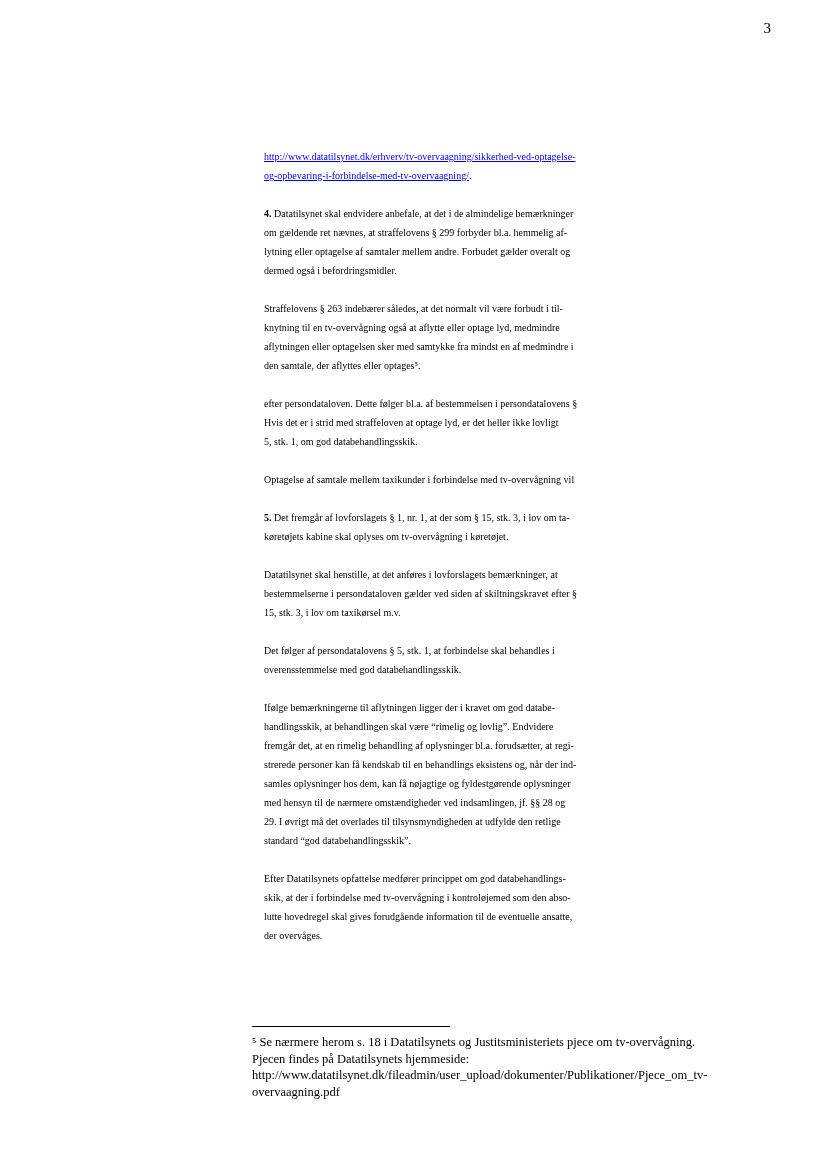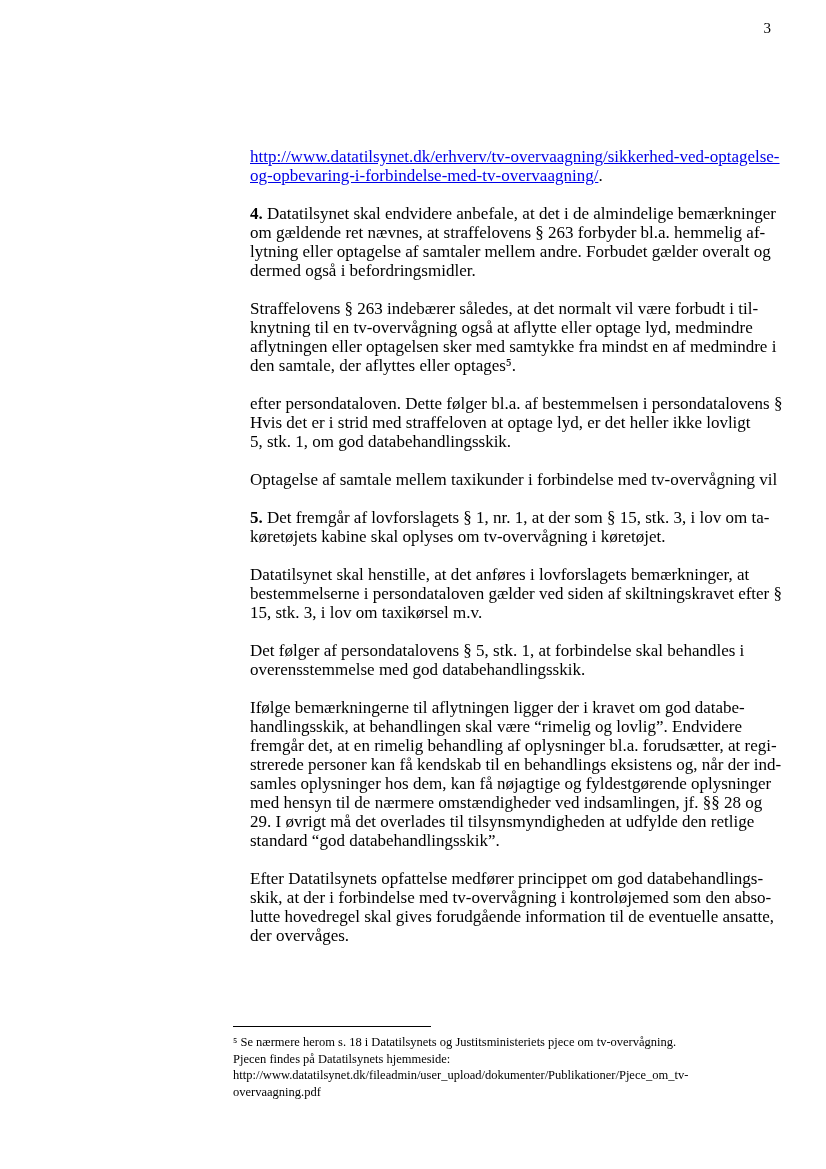--- a/index.html
+++ b/index.html
@@ -17,43 +17,43 @@
     overflow: hidden;
   }
   .page-number {
     position: absolute;
     top: 20px;
     right: 55px;
     font-size: 15px;
   }
   .body {
     position: absolute;
-    left: 250px;
+    left: 264px;
     top: 147px;
     width: 530px;
-    font-size: 17px;
+    font-size: 10px;
     line-height: 19px;
   }
   .para {
     margin: 0 0 19px 0;
   }
   .line {
     white-space: nowrap;
   }
   .lead {
     font-weight: bold;
   }
   .link {
     color: var(--link, #0000e8);
     text-decoration: underline;
     cursor: pointer;
   }
   .footnote {
     position: absolute;
-    left: 233px;
+    left: 252px;
     top: 1026px;
     width: 525px;
     font-size: 12.5px;
     line-height: 16.5px;
   }
   .footnote-rule {
     width: 198px;
     border-top: 1px solid #000000;
     margin-bottom: 7px;
   }
@@ -65,21 +65,21 @@
   <div class="page-number">3</div>
 
   <div class="body">
     <div class="para" id="top-link">
         <div class="line"><span class="link">http://www.datatilsynet.dk/erhverv/tv-overvaagning/sikkerhed-ved-optagelse-</span></div>
         <div class="line"><span class="link">og-opbevaring-i-forbindelse-med-tv-overvaagning/</span><span>.</span></div>
       </div>
 
   <div class="para">
         <div class="line"><span class="lead">4. </span>Datatilsynet skal endvidere anbefale, at det i de almindelige bemærkninger</div>
-        <div class="line">om gældende ret nævnes, at straffelovens § 263 forbyder bl.a. hemmelig af-</div>
+        <div class="line">om gældende ret nævnes, at straffelovens § 299 forbyder bl.a. hemmelig af-</div>
         <div class="line">lytning eller optagelse af samtaler mellem andre. Forbudet gælder overalt og</div>
         <div class="line">dermed også i befordringsmidler.</div>
       </div>
       <div class="para">
         <div class="line">Straffelovens § 263 indebærer således, at det normalt vil være forbudt i til-</div>
         <div class="line">knytning til en tv-overvågning også at aflytte eller optage lyd, medmindre</div>
         <div class="line">aflytningen eller optagelsen sker med samtykke fra mindst en af medmindre i</div>
         <div class="line">den samtale, der aflyttes eller optages⁵.</div>
       </div>
       <div class="para">

